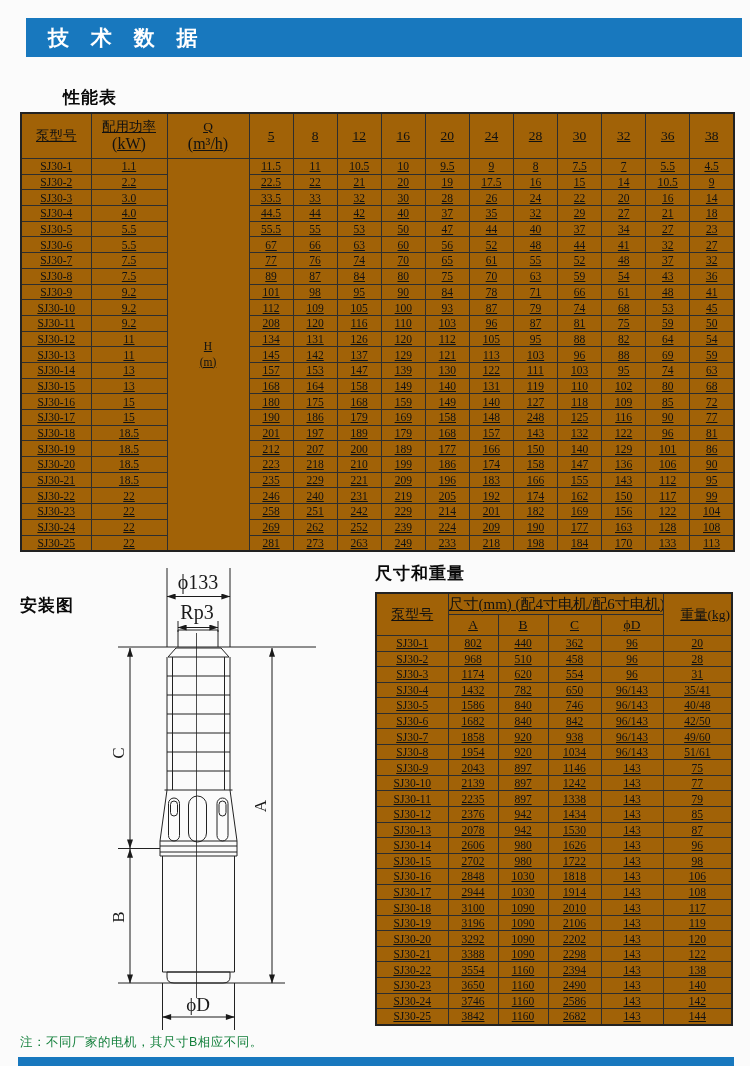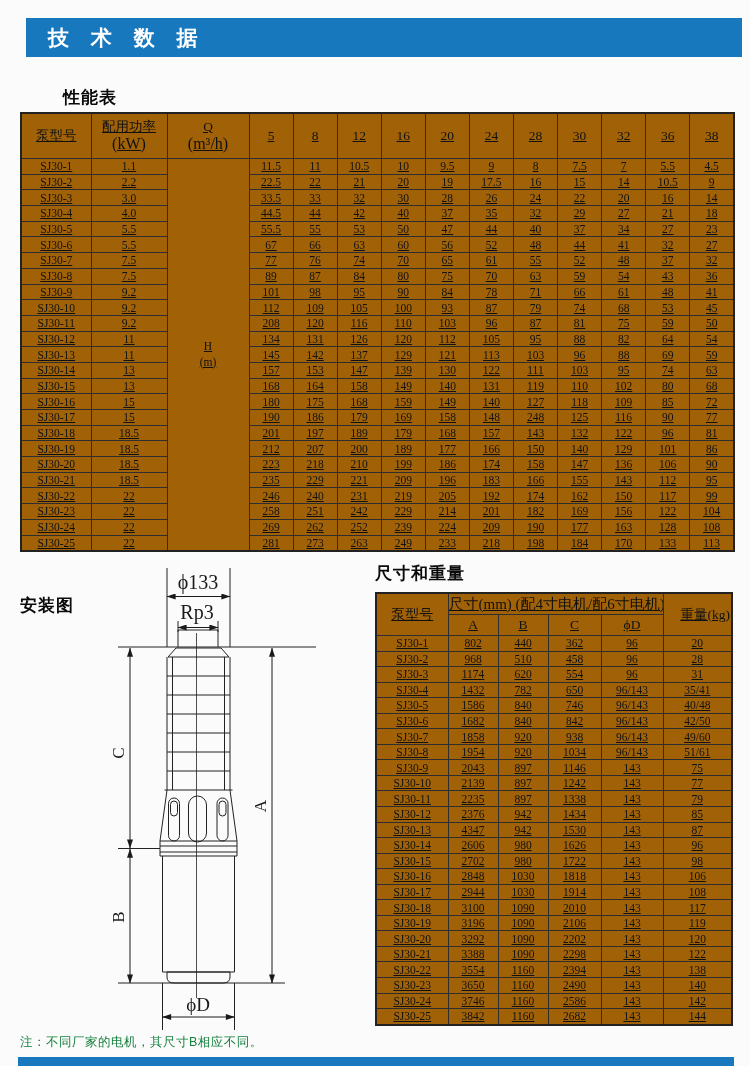--- a/index.html
+++ b/index.html
@@ -687,21 +687,21 @@
         <tr>
           <td>SJ30-12</td>
           <td>2376</td>
           <td>942</td>
           <td>1434</td>
           <td>143</td>
           <td>85</td>
         </tr>
         <tr>
           <td>SJ30-13</td>
-          <td>4347</td>
+          <td>2078</td>
           <td>942</td>
           <td>1530</td>
           <td>143</td>
           <td>87</td>
         </tr>
         <tr>
           <td>SJ30-14</td>
           <td>2606</td>
           <td>980</td>
           <td>1626</td>

